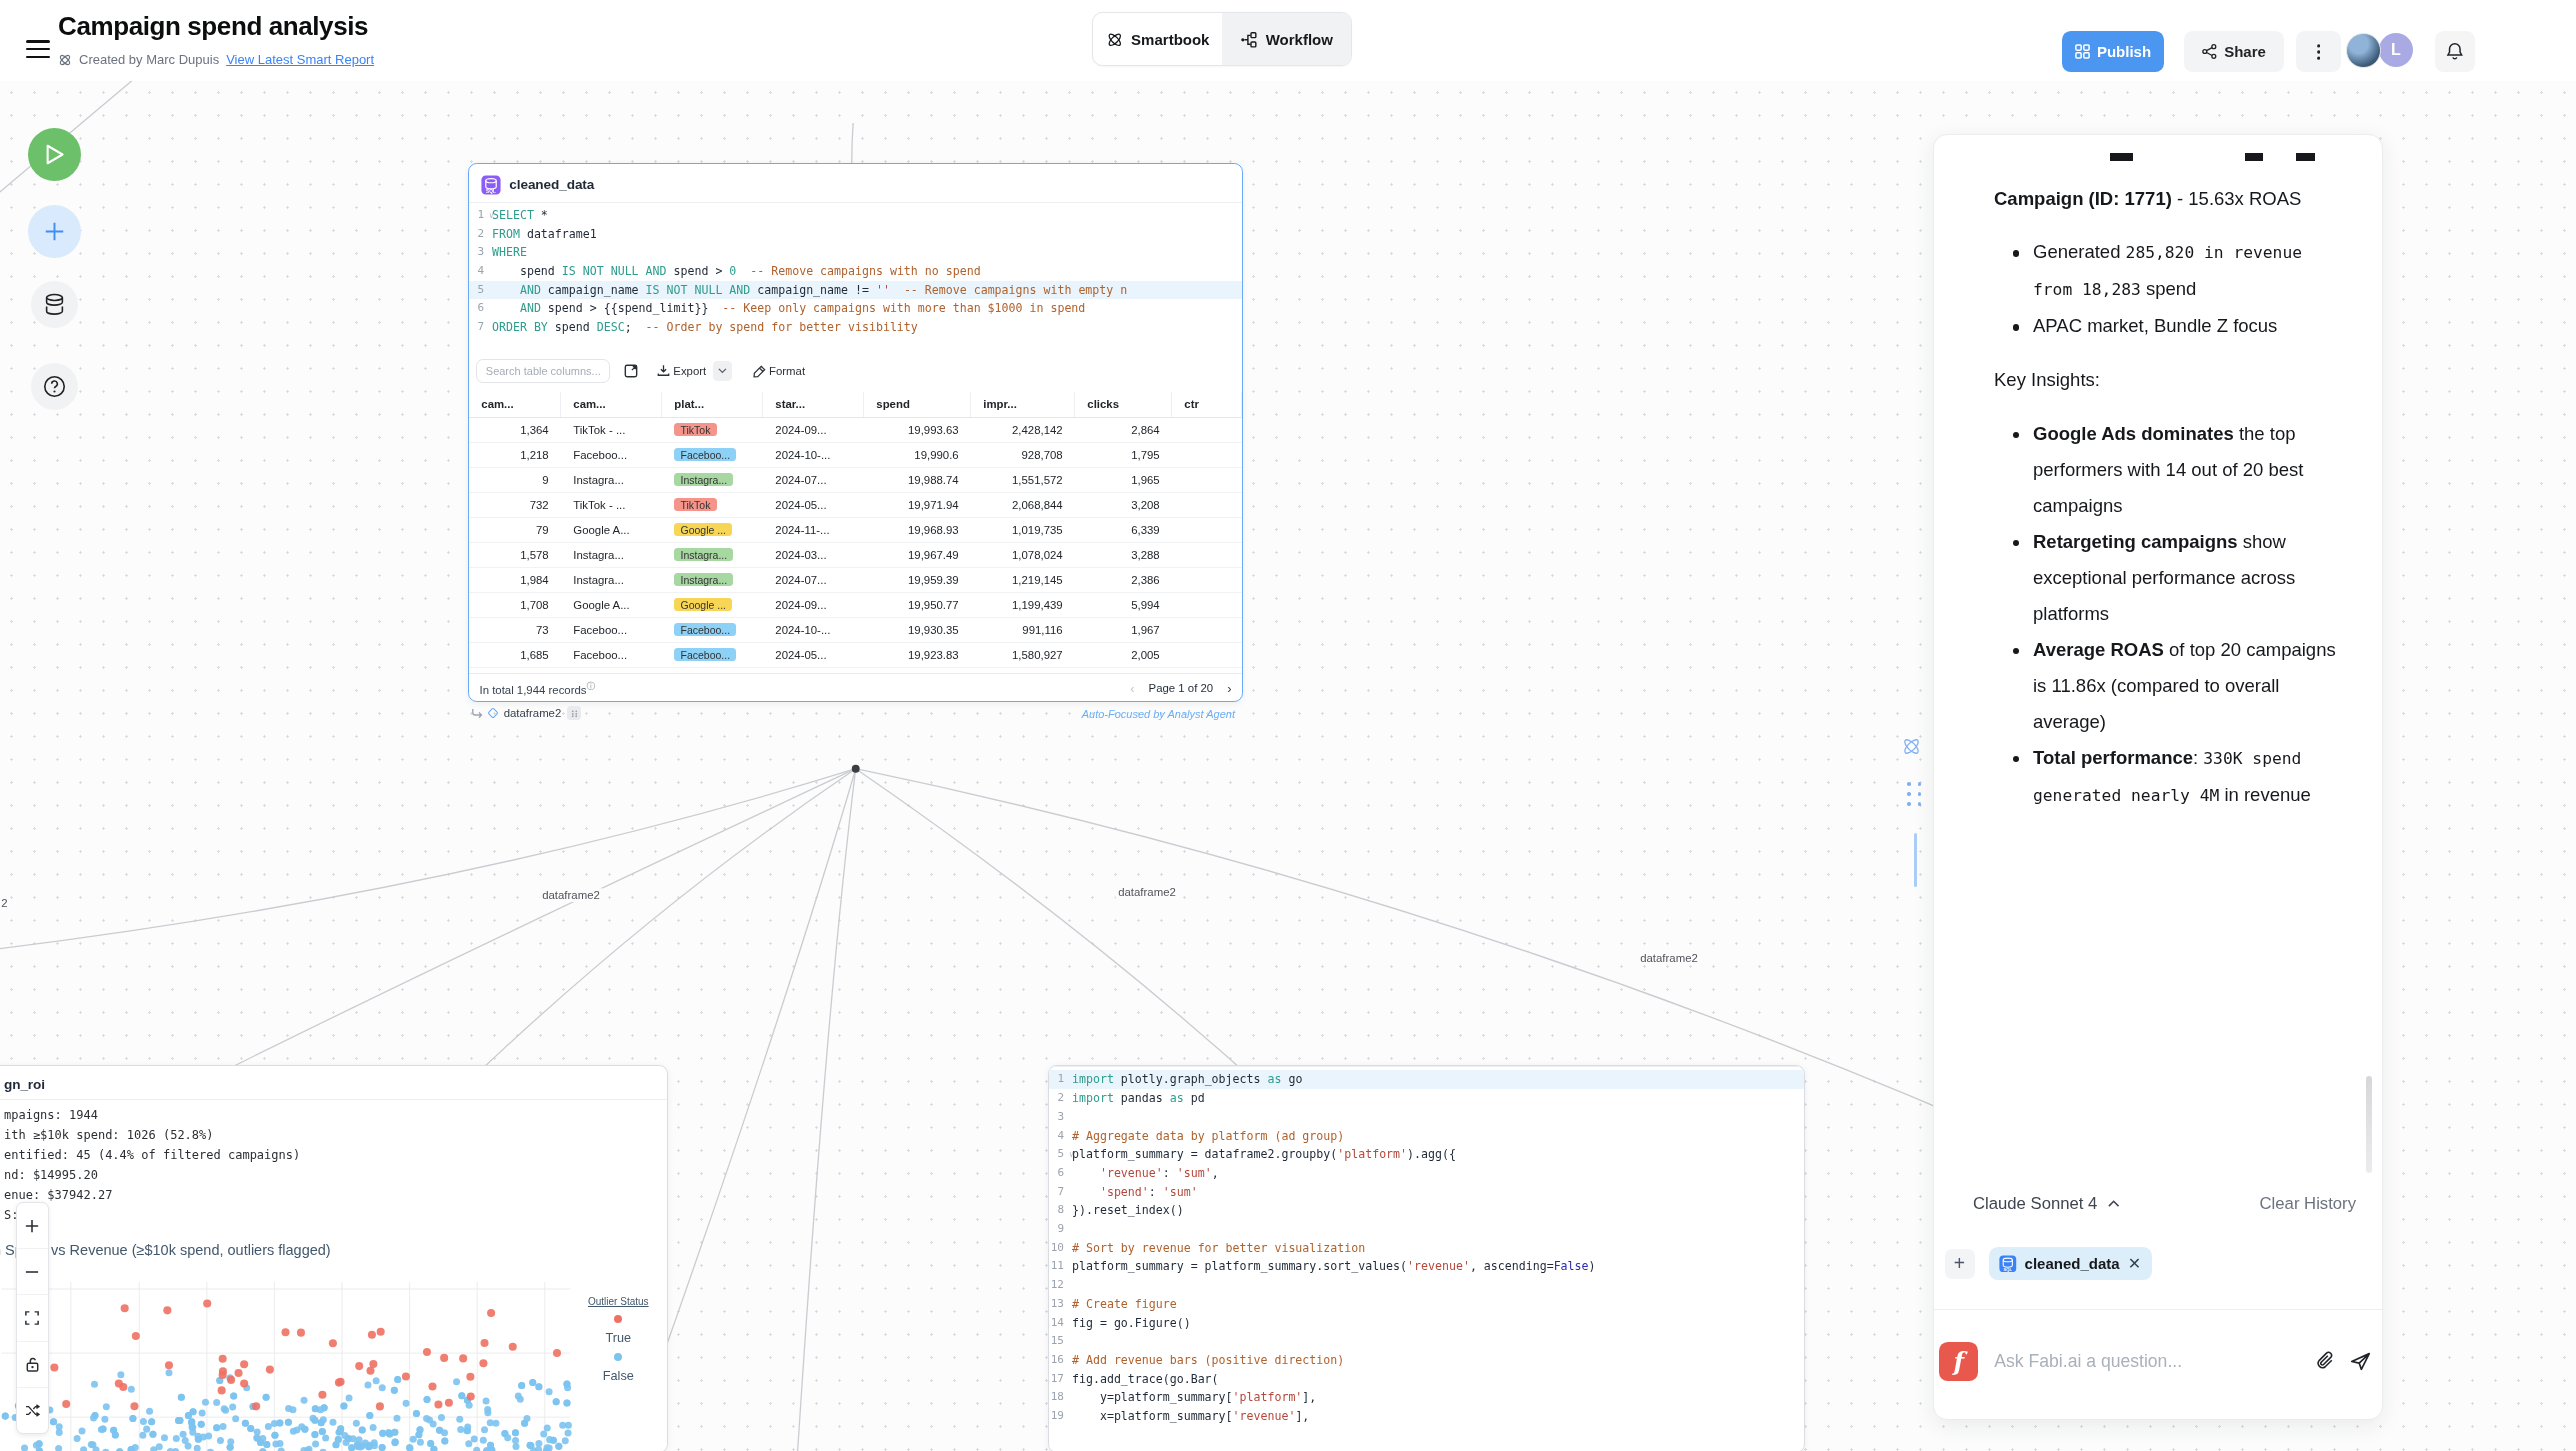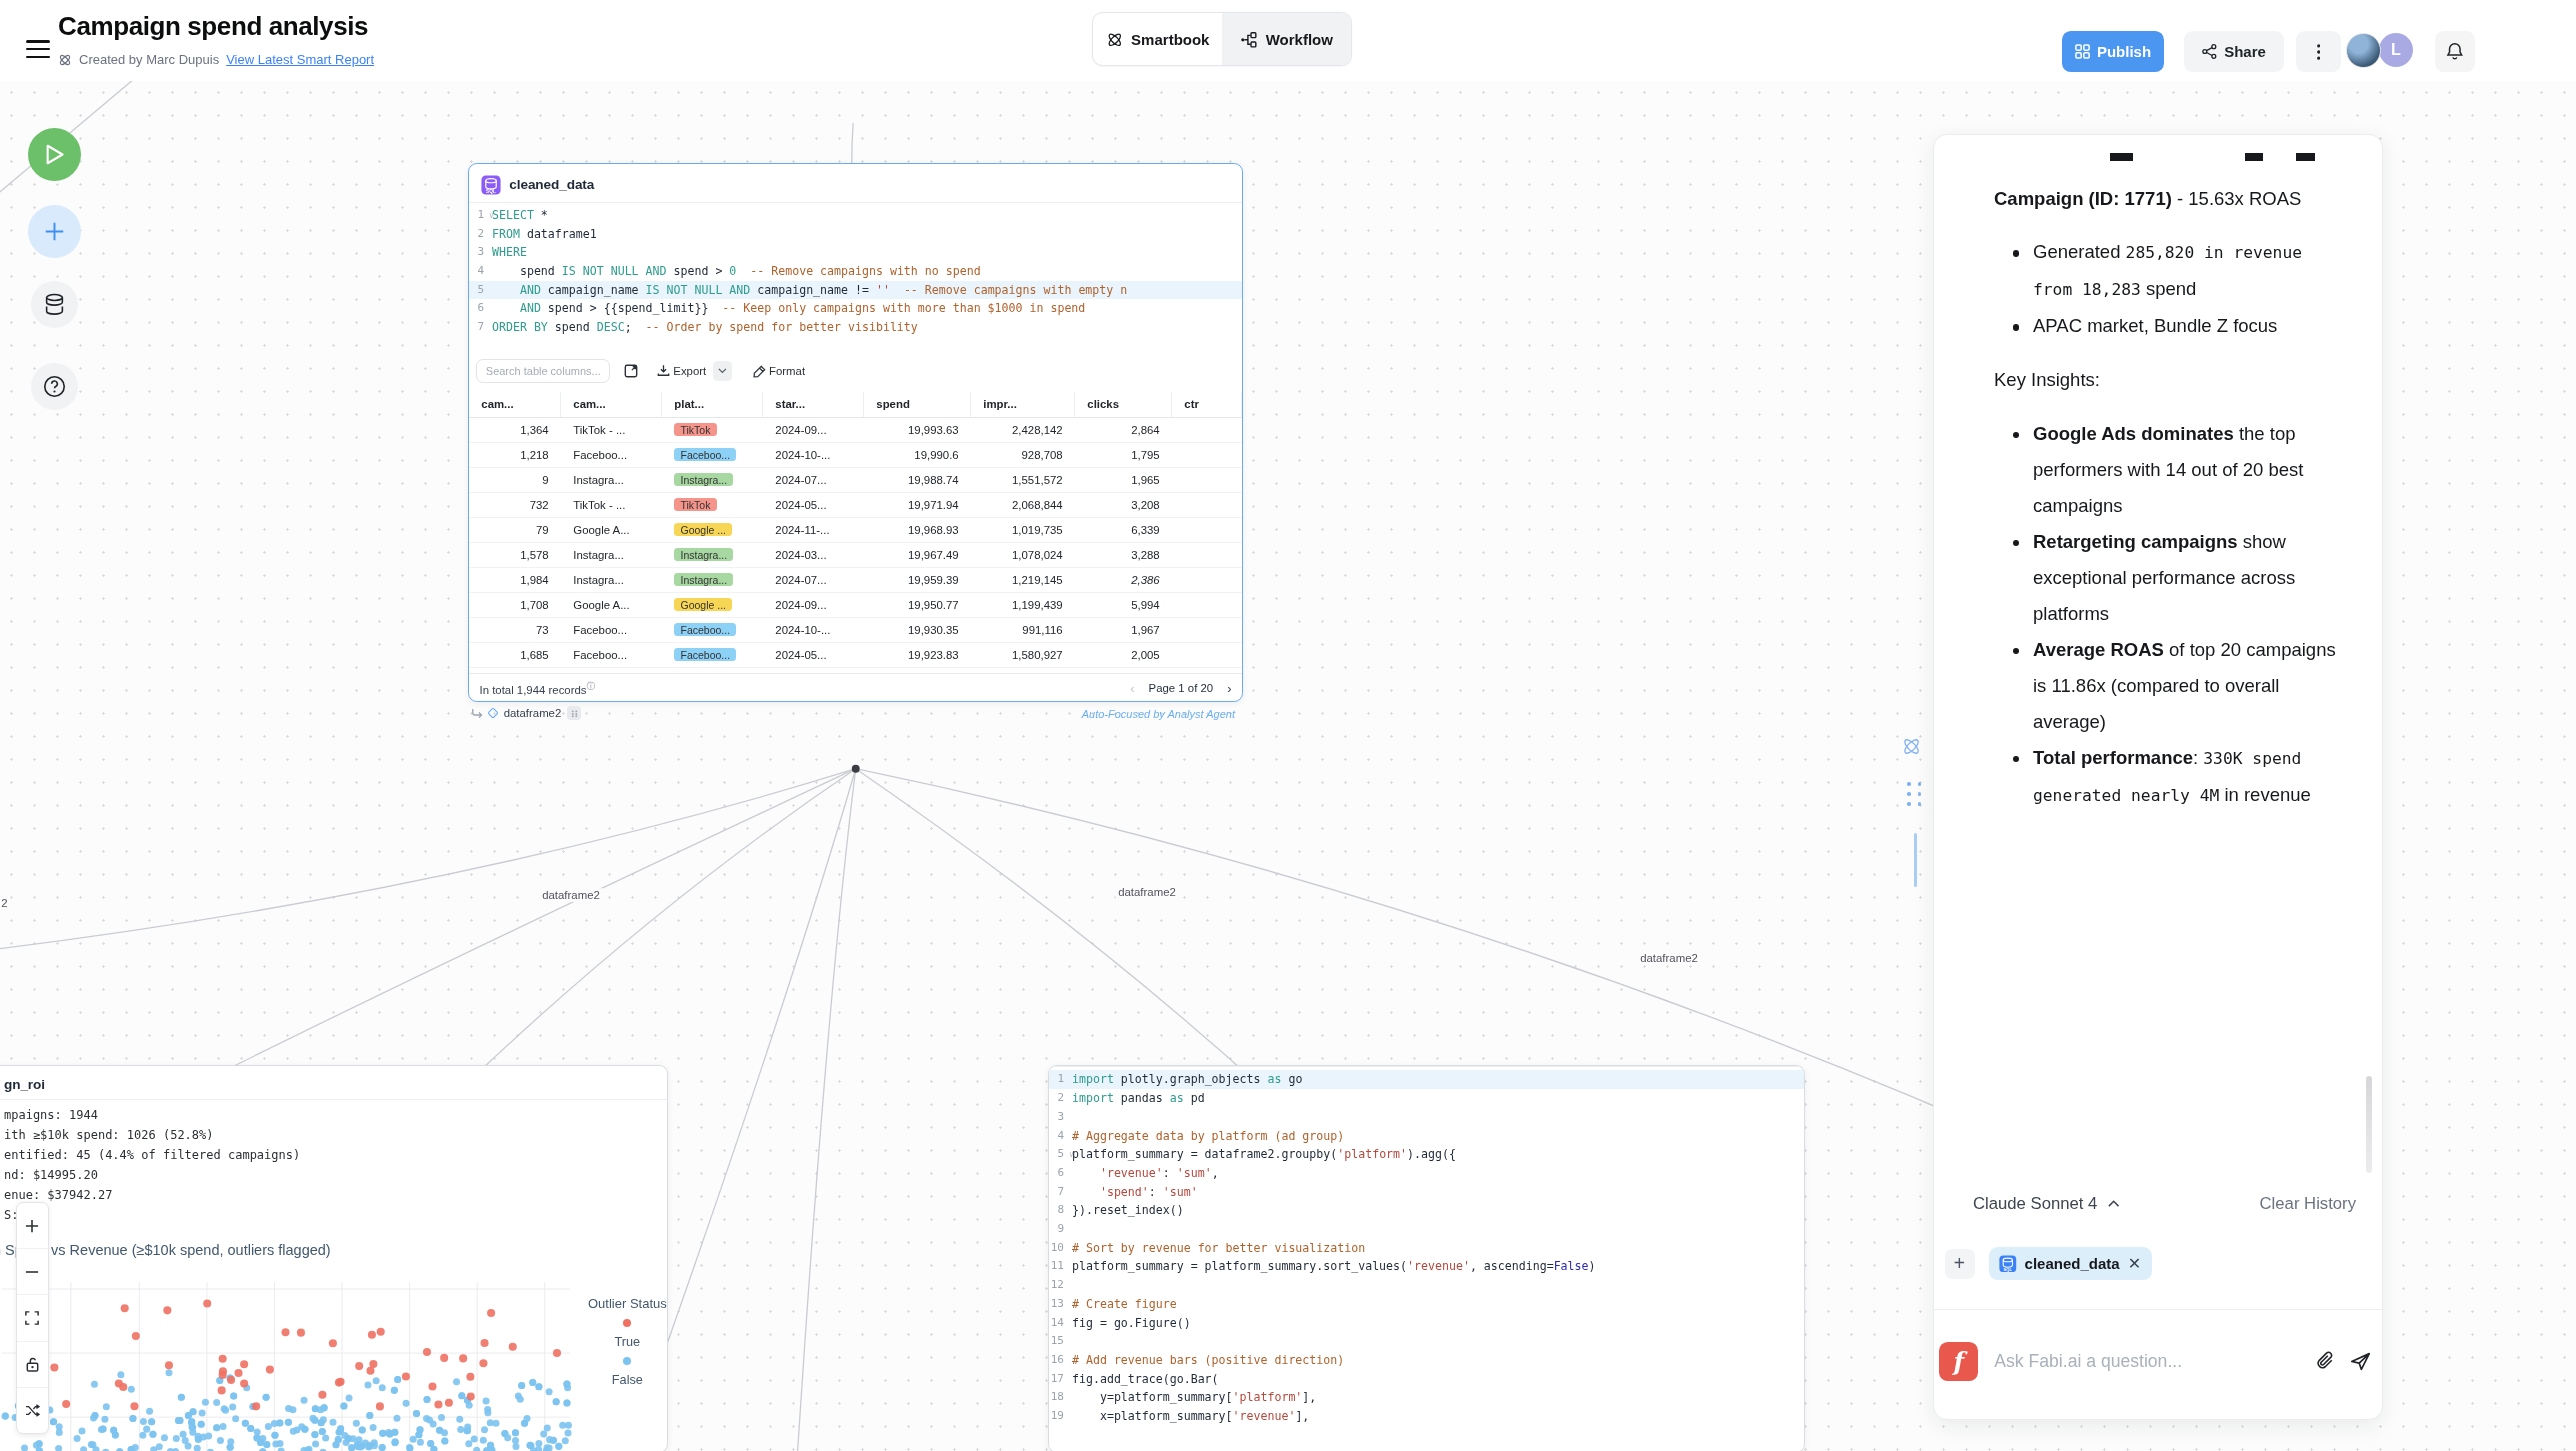--- a/index.html
+++ b/index.html
@@ -328,21 +328,21 @@
         </div>
         <div class="trow">
           <div class="tcell r" style="width: 92px;">1,984</div>
           <div class="tcell" style="width: 101px;">Instagra...</div>
           <div class="tcell" style="width: 101px;">
             <span class="badge" style="background: rgb(168, 216, 162);">Instagra...</span>
           </div>
           <div class="tcell" style="width: 101px;">2024-07...</div>
           <div class="tcell r" style="width: 107px;">19,959.39</div>
           <div class="tcell r" style="width: 104px;">1,219,145</div>
-          <div class="tcell r" style="width: 97px; font-style: italic;">2,386</div>
+          <div class="tcell r" style="width: 97px;">2,386</div>
           <div class="tcell" style="width: 70px;"></div>
         </div>
         <div class="trow">
           <div class="tcell r" style="width: 92px;">1,708</div>
           <div class="tcell" style="width: 101px;">Google A...</div>
           <div class="tcell" style="width: 101px;">
             <span class="badge" style="background: rgb(248, 214, 85);">Google ...</span>
           </div>
           <div class="tcell" style="width: 101px;">2024-09...</div>
           <div class="tcell r" style="width: 107px;">19,950.77</div>
@@ -804,21 +804,21 @@
           <circle cx="549.153135061264" cy="92.67815361479452" r="4.6" fill="#ee7163" fill-opacity="0.9"></circle>
           <circle cx="234.39941000938416" cy="24.579128776411693" r="4.6" fill="#ee7163" fill-opacity="0.9"></circle>
           <circle cx="290.151849322021" cy="141.6972258292024" r="4.6" fill="#ee7163" fill-opacity="0.9"></circle>
           <circle cx="550.3912525177002" cy="69.44543488345312" r="4.6" fill="#ee7163" fill-opacity="0.9"></circle>
           <circle cx="632.9755954742432" cy="80.86134700188539" r="4.6" fill="#ee7163" fill-opacity="0.9"></circle>
           <circle cx="276.4683246612549" cy="93.7202733462192" r="4.6" fill="#ee7163" fill-opacity="0.9"></circle>
           <circle cx="407.56035804748535" cy="95.86002366215722" r="4.6" fill="#ee7163" fill-opacity="0.9"></circle>
         </svg>
     </div>
     <div id="roi-legend" style="left:675px;">
-      <div style="font-size:13px;">Outlier Status</div>
+      <div style="font-size:10px;text-decoration:underline;">Outlier Status</div>
       <div class="leg-entry">
         <span class="leg-dot" id="leg-dot-true" style="background: rgb(238, 113, 99);"></span>
         <span>True</span>
       </div>
       <div class="leg-entry">
         <span class="leg-dot" id="leg-dot-false" style="background: rgb(124, 195, 240);"></span>
         <span>False</span>
       </div>
     </div>
   </div>

